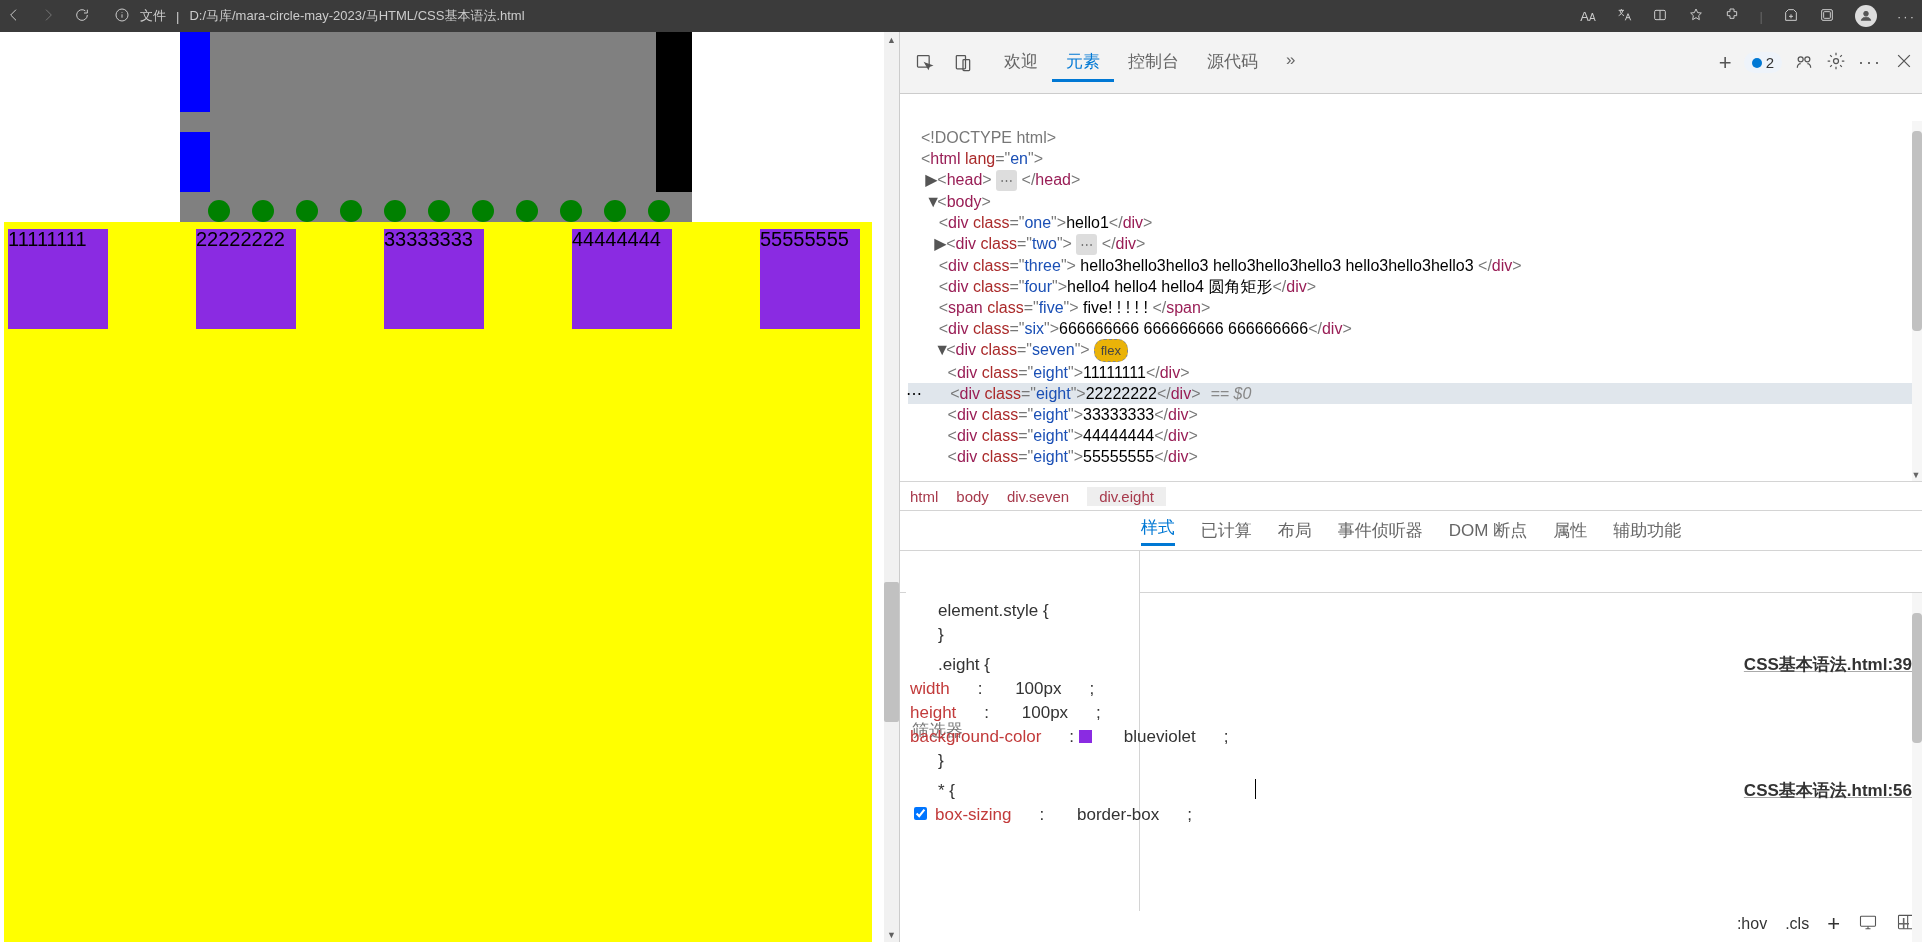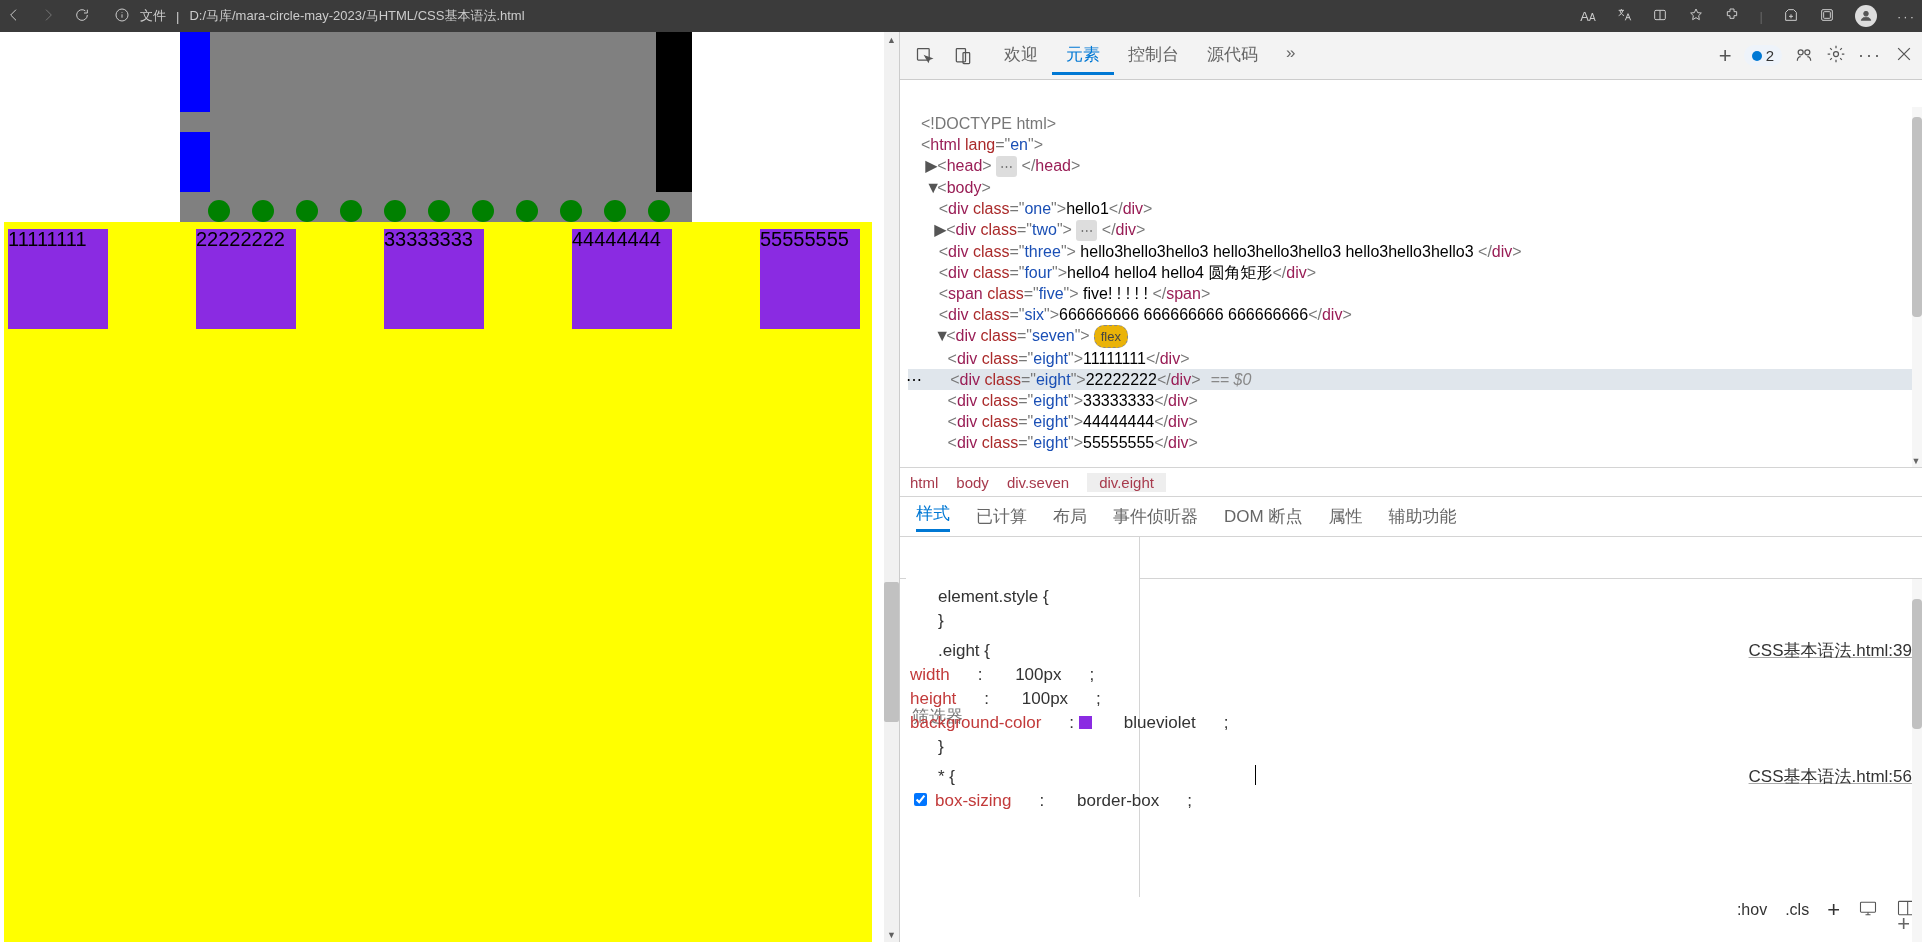--- a/index.html
+++ b/index.html
@@ -28,21 +28,21 @@
 .yellow-area { position:absolute; left:4px; top:190px; width:868px; bottom:0; background:#ffff00; }
 .flex-seven { display:flex; flex-wrap:wrap; padding:7px 0 0 4px; }
 .box-eight { width:100px; height:100px; background:blueviolet; margin:0 88px 10px 0; color:#000; font-size:20px; font-family:Arial; line-height:20px; }
 .page-scrollbar { position:absolute; right:0; top:0; width:15px; height:100%; background:#f1f1f1; }
 .page-scrollbar .thumb { position:absolute; top:550px; width:15px; height:140px; background:#c1c1c1; border-radius:2px;}
 .page-scrollbar .arrow { position:absolute; width:15px; height:15px; display:flex; align-items:center;justify-content:center;color:#606060;font-size:9px;}
 .page-scrollbar .arrow.top{top:0;} .page-scrollbar .arrow.bot{bottom:0;}
 
 
 .devtools { flex: 1; display: flex; flex-direction: column; background: #fff; min-width: 0; }
-.dt-toolbar { height: 48px; display: flex; align-items: center; padding: 0 8px; border-bottom: 1px solid #ccc; gap: 4px; background:#f3f3f3;}
+.dt-toolbar { height: 62px; display: flex; align-items: center; padding: 0 8px; border-bottom: 1px solid #ccc; gap: 4px; background:#f3f3f3;}
 .dt-toolbar .tool-ico { width: 34px; height:34px; display:flex;align-items:center;justify-content:center; border-radius:2px;}
 .dt-toolbar svg { width:20px; height:20px; stroke:#555; fill:none; stroke-width:1.5;}
 .dt-tabs { display:flex; gap:0; margin-left:6px;}
 .dt-tab { padding: 6px 14px; color:#666; font-size:17px; cursor:pointer;}
 .dt-tab.active { color:#0078d4; border-bottom:3px solid #0078d4; }
 .dt-toolbar .right { margin-left:auto; display:flex; align-items:center; gap:12px;}
 .issues-badge{display:flex;align-items:center;gap:4px;background:#eef3fa;border-radius:12px;padding:2px 8px;}
 .issues-badge .dot{width:10px;height:10px;border-radius:50%;background:#0078d4;}
 .issues-badge span{color:#333;font-size:15px;}
 
@@ -59,34 +59,34 @@
 .elements-scroll { position:absolute; right:0; top:0; width:12px; height:100%; }
 .elements-scroll .etrack{position:absolute;right:0;top:0;width:10px;height:100%;background:#f6f6f6;}
 .elements-scroll .ethumb{position:absolute;right:0;top:10px;width:10px;height:200px;background:#c1c1c1;border-radius:4px;}
 .elements-scroll .earrow-bot{position:absolute;right:0;bottom:0;width:12px;height:12px;font-size:9px;color:#666;display:flex;align-items:center;justify-content:center;}
 
 
 .crumbs { height:30px; display:flex; align-items:center; padding:0 10px; gap:18px; border-top:1px solid #d4d4d4;border-bottom:1px solid #d4d4d4; font-size:15px; color:#a73a4c;}
 .crumbs .crumb.active { background:#eee; padding:1px 12px;}
 
 
-.styles-tabs { height:40px; display:flex; align-items:center; gap:26px; padding:0 16px; border-bottom:1px solid #d4d4d4; font-size:17px; color:#666;}
+.styles-tabs { height:40px; display:flex; align-items:center; gap:26px; padding:0 16px; border-bottom:1px solid #d4d4d4; font-size:17px; color:#666;justify-content:center;}
 .styles-tabs .stab.active{color:#0078d4; border-bottom:3px solid #0078d4; padding-bottom:4px;}
 
 
 .filter-row { height:42px; display:flex; align-items:flex-start; border-bottom:1px solid #d4d4d4; padding:0 6px;flex-direction:column;}
 .filter-row input { flex:0 0 360px; border:none; outline:none; font-size:17px; padding:6px; color:#666;border-right:1px solid #d4d4d4;}
 .filter-row .fr-btns{margin-left:auto;display:flex;gap:18px;align-items:center;font-family:Consolas,monospace;font-size:16px;color:#333;}
 .filter-row .fr-ico svg{width:20px;height:20px;stroke:#555;fill:none;stroke-width:1.3;}
 
 
 .styles-pane { flex:1; overflow:auto; font-family:Consolas,monospace; font-size:17px; line-height:24px; padding:6px 10px 20px 10px; position:relative;}
 .rule-line{display:flex;}
 .rule-src{color:#333;text-decoration:underline;text-decoration-color:#aaa;}
-.rule-src-wrap{margin-left:auto;color:#333;}
+.rule-src-wrap{margin-left:auto;color:#333;font-weight:bold;}
 .prop{color:#c23a3a;}
 .valplain{color:#333;margin-left:28px;}
 .swatch{display:inline-block;width:13px;height:13px;background:blueviolet;margin-right:4px;vertical-align:-1px;}
 .margin-tri{display:inline-block;margin-right:4px;}
 .chk{margin-right:8px;}
 .cursor-caret{display:inline-block;width:1px;height:20px;background:#000;vertical-align:-4px;margin-left:300px;}
 .plus-corner{position:absolute;right:12px;bottom:6px;font-size:22px;color:#666;}
 .styles-scroll{position:absolute;right:0;top:0;width:12px;height:100%;}
 .styles-scroll .strack{position:absolute;right:0;top:0;width:10px;height:100%;background:#f6f6f6;}
 .styles-scroll .sthumb{position:absolute;right:0;top:20px;width:10px;height:130px;background:#c1c1c1;border-radius:4px;}

